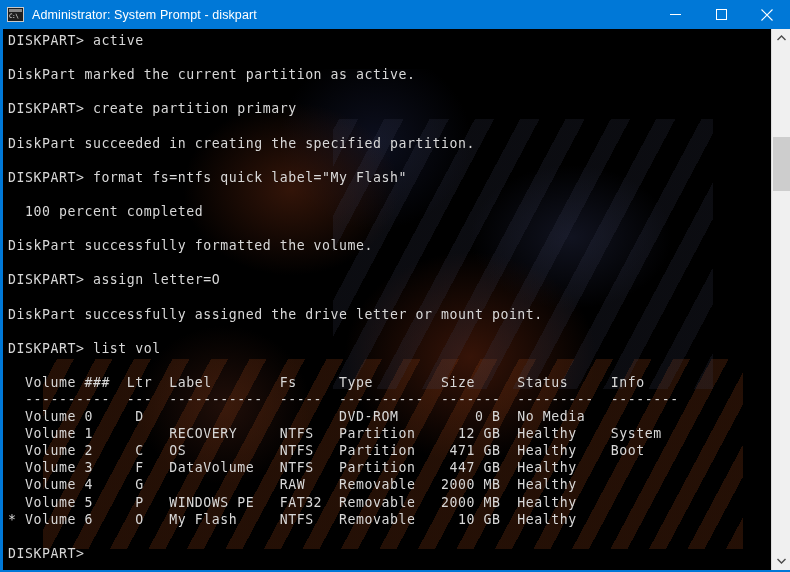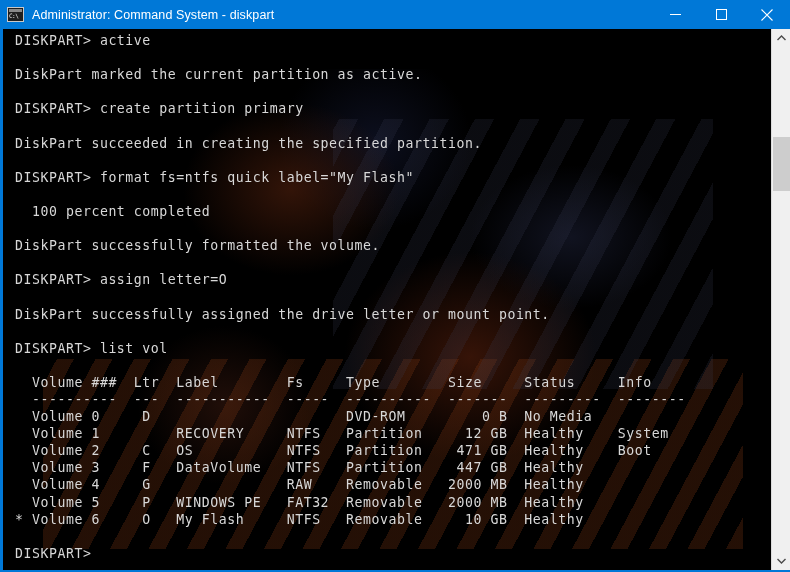--- a/index.html
+++ b/index.html
@@ -145,21 +145,21 @@
       rgba(58,62,86,0.20) 17px,
       rgba(0,0,0,0) 17px,
       rgba(0,0,0,0) 40px
     );
   }
 
   .console-text {
     position: absolute;
     left: 0;
     top: 0;
-    padding-left: 12px;
+    padding-left: 5px;
     padding-top: 3px;
     width: 760px;
     color: #d8d8d8;
     font-family: "DejaVu Sans Mono", monospace;
     font-size: 13.2px;
     line-height: 17.1px;
     white-space: pre;
     letter-spacing: 0.55px;
   }
   .console-text .line { height: 17.1px; }
@@ -212,21 +212,21 @@
     background: #0078d7;
   }
 </style>
 </head>
 <body>
 
 <div class="window">
 
   <div class="titlebar">
     <div class="title-icon"></div>
-    <div class="title-text">Administrator: Command System - diskpart</div>
+    <div class="title-text">Administrator: System Prompt - diskpart</div>
     <div class="win-controls">
       <div class="win-btn">
         <svg width="11" height="11" viewBox="0 0 11 11" aria-hidden="true">
           <rect x="0" y="5" width="11" height="1" fill="#ffffff"></rect>
         </svg>
       </div>
       <div class="win-btn">
         <svg width="11" height="11" viewBox="0 0 11 11" aria-hidden="true">
           <rect x="0.5" y="0.5" width="10" height="10" fill="none" stroke="#ffffff" stroke-width="1"></rect>
         </svg>

